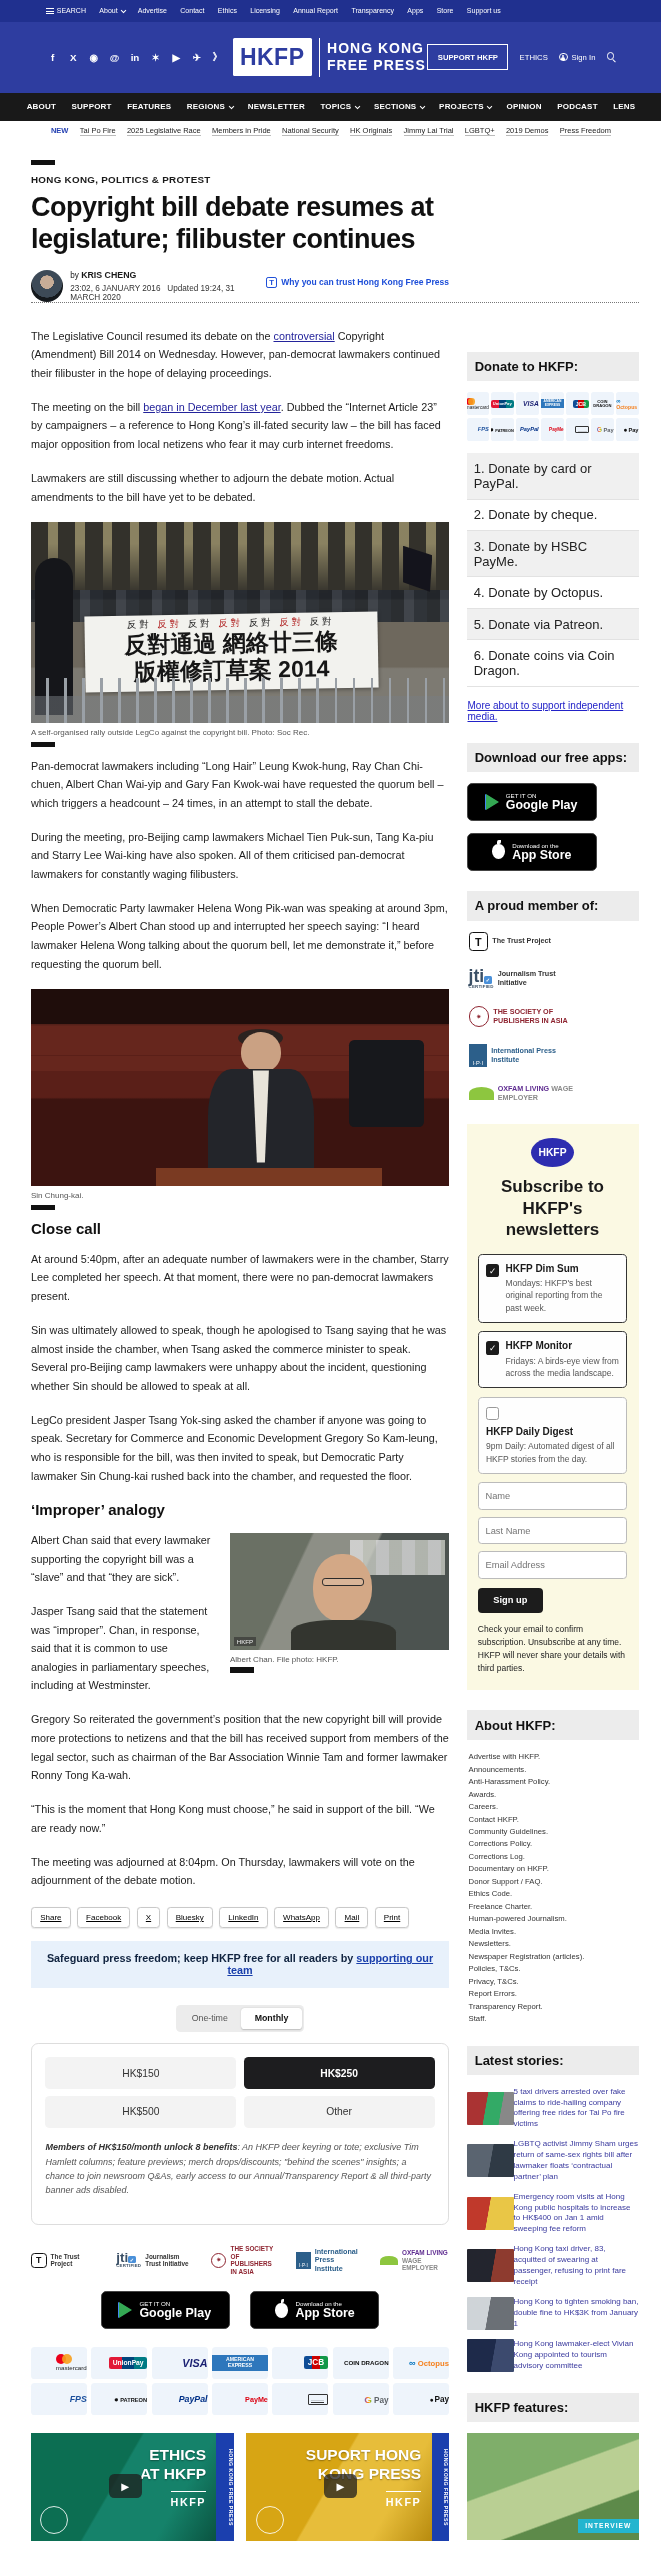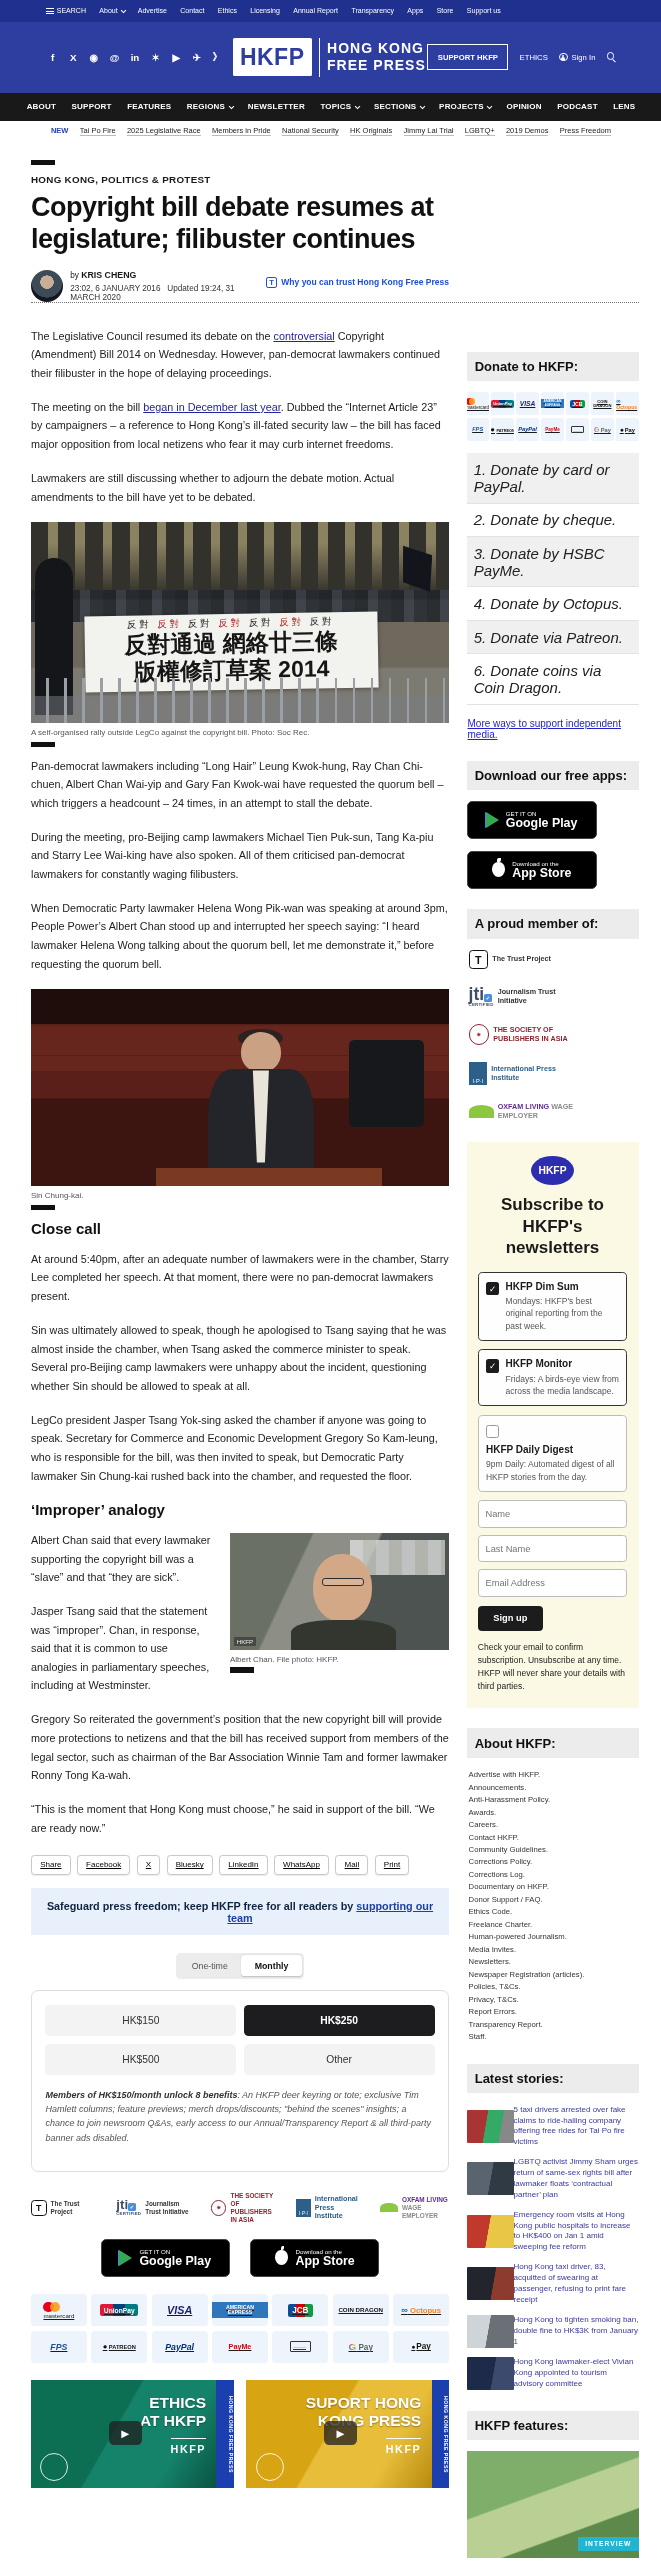--- a/index.html
+++ b/index.html
@@ -145,21 +145,21 @@
   .badges-row { display:flex; gap:20.6px; justify-content:center; margin:5.2px 0 17.5px; }
   .store-badge { background:#000; border:0.5px solid #444; border-radius:5.2px; color:#fff; width:129px; height:38px; display:flex; align-items:center; justify-content:center; gap:7.2px; cursor:pointer; }
   .gp-tri { width:0; height:0; border-top:8.2px solid transparent; border-bottom:8.2px solid transparent; border-left:13.4px solid #34a853; filter:drop-shadow(-1px 0 0 #4285f4); }
   .apple-mark { width:13.4px; height:15.5px; background:#fff; border-radius:46% 46% 50% 50%; position:relative; }
   .apple-mark::before { content:""; position:absolute; top:-3.6px; left:5.7px; width:3.6px; height:4.1px; background:#fff; border-radius:50% 0; }
   .badge-small { font-size:6.2px; }
   .badge-big { font-size:12.4px; font-weight:bold; line-height:1.05; }
 
   
   .pay-grid { display:grid; grid-template-columns:repeat(7,1fr); gap:4.6px; margin-bottom:17.5px; }
-  .pay { background:#eef4fb; border-radius:3.6px; height:32px; display:flex; flex-direction:column; align-items:center; justify-content:center; font-size:6.2px; overflow:hidden;text-decoration:underline; }
+  .pay { background:#eef4fb; border-radius:3.6px; height:32px; display:flex; flex-direction:column; align-items:flex-end; justify-content:center; font-size:6.2px; overflow:hidden; }
   .pay .mc { display:flex; }
   .pay .mc i { width:10.3px; height:10.3px; border-radius:50%; display:block; }
   .pay .mc i:first-child { background:#eb001b; }
   .pay .mc i:last-child { background:#f79e1b; margin-left:-4.1px; opacity:.9; }
   .pay .visa { color:#1a1f71; font-weight:bold; font-style:italic; font-size:10.8px; }
   .pay .amex { background:#2e77bc; color:#fff; font-weight:bold; font-size:5.2px; padding:2.1px 2.6px; text-align:center; line-height:1.1; }
   .pay .unionpay { font-weight:bold; color:#00447c; font-size:6.7px; background:linear-gradient(90deg,#e21836 0 33%,#00447c 34% 66%,#007b84 67%); color:#fff; padding:2.6px 3.6px; border-radius:2.1px; }
   .pay .jcb { font-weight:bold; font-size:8.2px; background:linear-gradient(90deg,#0e4c96 0 33%,#c00 34% 66%,#139848 67%); color:#fff; padding:2.1px 4.1px; border-radius:2.1px; }
   .pay .coin { font-weight:bold; font-size:6.2px; color:#111; text-align:center; line-height:1; }
   .pay .octo { color:#f58220; font-weight:bold; font-size:7.7px; }
@@ -196,21 +196,21 @@
   .side-pay-grid .pay .visa { font-size:6.7px; } .side-pay-grid .pay .mc i { width:6.7px;height:6.7px; }
   .side-pay-grid .pay .amex { font-size:3.3px; padding:1px 1.5px; } .side-pay-grid .pay .unionpay{font-size:4.1px;padding:1.5px 2.1px;}
   .side-pay-grid .pay .jcb { font-size:5.2px; padding:1px 2.6px; } .side-pay-grid .pay .coin{font-size:4.1px;}
   .side-pay-grid .pay .octo { font-size:5.2px; } .side-pay-grid .pay .octo b{font-size:6.2px;}
   .side-pay-grid .pay .fps { font-size:5.7px; } .side-pay-grid .pay .patreon{font-size:3.9px;}
   .side-pay-grid .pay .paypal { font-size:5.7px; } .side-pay-grid .pay .payme{font-size:4.6px;}
   .side-pay-grid .pay .cheque { width:13.4px; height:7.7px; background-size:9.3px 4.6px; background-position:1.5px 1px; }
   .side-pay-grid .pay .gpay { font-size:5.7px; } .side-pay-grid .pay .gpay b{font-size:6.7px;}
   .side-pay-grid .pay .apay { font-size:5.7px; }
   .methods { margin-bottom:13.4px; }
-  .method { font-size:15px; padding:7.7px 7.2px; color:#222; border-bottom:0.5px solid #e2e2e2; cursor:pointer;font-style:italic; }
+  .method { font-size:13px; padding:7.7px 7.2px; color:#222; border-bottom:0.5px solid #e2e2e2; cursor:pointer; }
   .method:nth-child(odd) { background:#f0f0f0; }
   .more-ways { display:block; color:#2222c8; text-decoration:underline; font-size:10px; margin:3.1px 1px 20.6px; }
   .side-badges { display:flex; flex-direction:column; gap:11.3px; align-items:flex-start; margin-bottom:20.6px; }
   .side-badges .store-badge { width:130px; }
   .members { display:flex; flex-direction:column; gap:17.5px; margin-bottom:21.6px; padding-left:2.1px; }
   .members .tl-text { max-width:77px; font-size:7.2px; }
   .members .tp-box { width:19.6px; height:19.6px; font-size:10.8px; }
   .members .jti-abbr { font-size:17.5px; }
   .members .sopa-seal { width:20.6px; height:20.6px; }
   .members .ipi-mark { width:18.5px; height:23px; font-size:5.7px; }
@@ -420,20 +420,21 @@
             <div class="wm">HKFP</div>
           </div>
           <figcaption>Albert Chan. File photo: HKFP.</figcaption>
           <div class="bar"></div>
         </figure>
         <p>Albert Chan said that every lawmaker supporting the copyright bill was a “slave” and that “they are sick”.</p>
         <p>Jasper Tsang said that the statement was “improper”. Chan, in response, said that it is common to use analogies in parliamentary speeches, including at Westminster.</p>
         <div class="clear"></div>
         <p>Gregory So reiterated the government’s position that the new copyright bill will provide more protections to netizens and that the bill has received support from members of the legal sector, such as chairman of the Bar Association Winnie Tam and former lawmaker Ronny Tong Ka-wah.</p>
         <p>“This is the moment that Hong Kong must choose,” he said in support of the bill. “We are ready now.”</p>
+        <p>The meeting was adjourned at 8:04pm. On Thursday, lawmakers will vote on the adjournment of the debate motion.</p>
       </div>
 
     <div class="share-row" id="shareRow">
         <button class="share-btn">Share</button>
         <button class="share-btn">Facebook</button>
         <button class="share-btn">X</button>
         <button class="share-btn">Bluesky</button>
         <button class="share-btn">LinkedIn</button>
         <button class="share-btn">WhatsApp</button>
         <button class="share-btn">Mail</button>
@@ -629,21 +630,21 @@
         </div>
       </div>
     <div class="methods" id="methodList">
         <div class="method">1. Donate by card or PayPal.</div>
         <div class="method">2. Donate by cheque.</div>
         <div class="method">3. Donate by HSBC PayMe.</div>
         <div class="method">4. Donate by Octopus.</div>
         <div class="method">5. Donate via Patreon.</div>
         <div class="method">6. Donate coins via Coin Dragon.</div>
       </div>
-    <a class="more-ways">More ways to support independent media.</a>
+    <a class="more-ways">More about to support independent media.</a>
 
     <div class="side-h">Download our free apps:</div>
     <div class="side-badges" id="badgesSide">
         <div class="store-badge">
           <div class="gp-tri"></div>
           <div>
             <div class="badge-small">GET IT ON</div>
             <div class="badge-big">Google Play</div>
           </div>
         </div>

